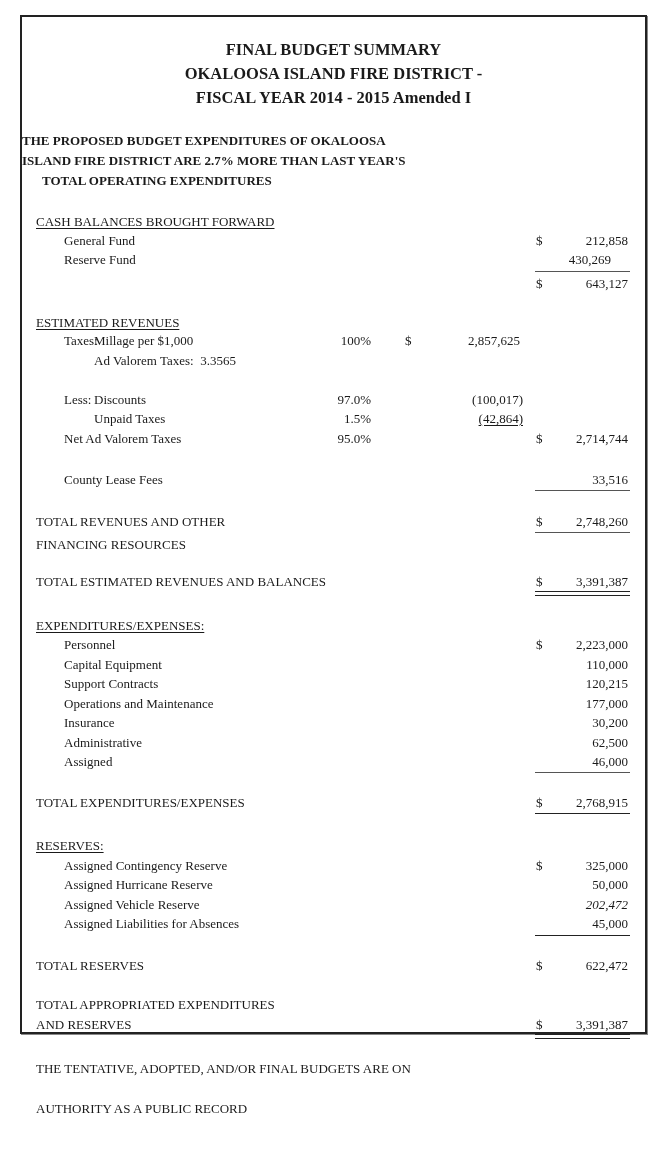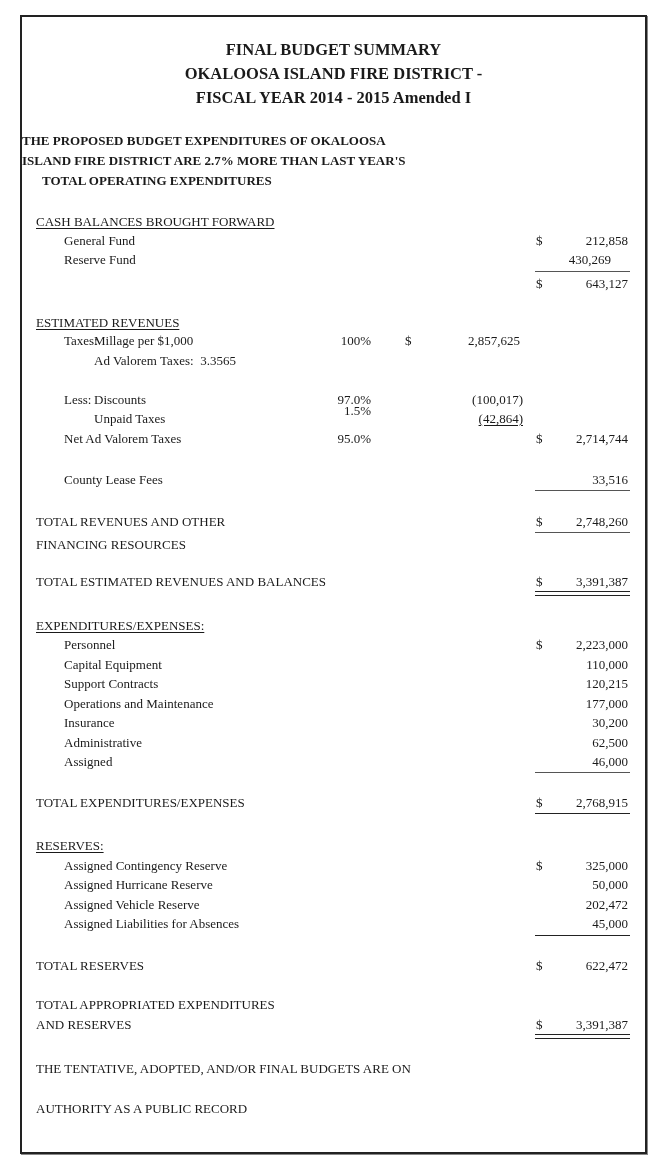--- a/index.html
+++ b/index.html
@@ -13,21 +13,21 @@
       position: relative;
       font-family: "Liberation Serif", "DejaVu Serif", serif;
       color: #1a1a1a;
       overflow: hidden;
     }
     .page {
       position: absolute;
       left: 20px;
       top: 15px;
       width: 627px;
-      height: 1139px;
+      height: 1019px;
       border: 2px solid #222;
       box-shadow: 1px 1px 0 #888;
       box-sizing: border-box;
     }
     .abs { position: absolute; white-space: nowrap; }
     .title {
       left: 0; width: 100%;
       text-align: center;
       font-weight: bold;
       font-size: 16.5px;
@@ -92,21 +92,21 @@
     <span>Ad Valorem Taxes:</span>&nbsp;
     <span>3.3565</span>
   </div>
 
   <div class="abs txt" style="left:42px; top:374px;">Less:</div>
   <div class="abs txt" style="left:72px; top:374px;">Discounts</div>
   <div class="abs txt right" style="right:274px; top:374px;">97.0%</div>
   <div class="abs txt right" style="right:122px; top:374px;">(100,017)</div>
 
   <div class="abs txt" style="left:72px; top:393px;">Unpaid Taxes</div>
-  <div class="abs txt right" style="right:274px; top:385px;">1.5%</div>
+  <div class="abs txt right" style="right:274px; top:393px;">1.5%</div>
   <div class="abs txt right u" style="right:122px; top:393px;">(42,864)</div>
 
   <div class="abs txt" style="left:42px; top:413px;">Net Ad Valorem Taxes</div>
   <div class="abs txt right" style="right:274px; top:413px;">95.0%</div>
   <div class="abs dollar" style="left:514px; top:413px;">$</div>
   <div class="abs txt right" style="right:17px; top:413px;">2,714,744</div>
 
   <div class="abs txt" style="left:42px; top:454px;">County Lease Fees</div>
   <div class="abs txt right" style="right:17px; top:454px;">33,516</div>
   <div class="line" style="left:513px; width:95px; top:473px;"></div>
@@ -155,21 +155,21 @@
   <div class="abs txt u" style="left:14px; top:820px;">RESERVES:</div>
 
   <div class="abs txt" style="left:42px; top:840px;">Assigned Contingency Reserve</div>
   <div class="abs dollar" style="left:514px; top:840px;">$</div>
   <div class="abs txt right" style="right:17px; top:840px;">325,000</div>
 
   <div class="abs txt" style="left:42px; top:859px;">Assigned Hurricane Reserve</div>
   <div class="abs txt right" style="right:17px; top:859px;">50,000</div>
 
   <div class="abs txt" style="left:42px; top:879px;">Assigned Vehicle Reserve</div>
-  <div class="abs txt right" style="right:17px; top:879px;">202,472</div>
+  <div class="abs txt right" style="right:17px; top:879px;font-style:italic;">202,472</div>
 
   <div class="abs txt" style="left:42px; top:898px;">Assigned Liabilities for Absences</div>
   <div class="abs txt right" style="right:17px; top:898px;">45,000</div>
   <div class="line dark" style="left:513px; width:95px; top:918px;"></div>
 
   <div class="abs txt" style="left:14px; top:940px;">TOTAL RESERVES</div>
   <div class="abs dollar" style="left:514px; top:940px;">$</div>
   <div class="abs txt right" style="right:17px; top:940px;">622,472</div>
 
   <div class="abs txt" style="left:14px; top:979px;">TOTAL APPROPRIATED EXPENDITURES</div>

